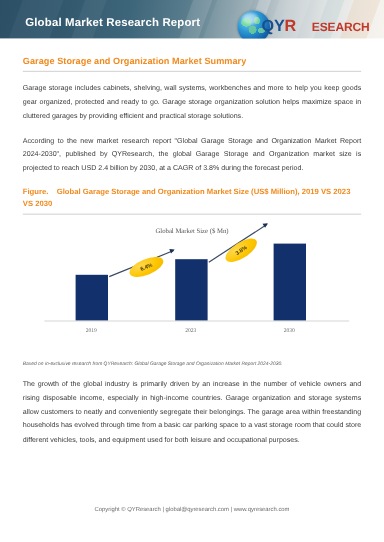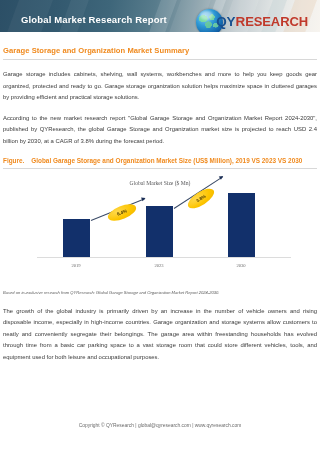--- a/index.html
+++ b/index.html
@@ -107,25 +107,25 @@
     font-size: 11px;
     font-weight: bold;
     color: #18508f;
     letter-spacing: -0.1px;
     line-height: 1;
     white-space: nowrap;
     z-index: 7;
   }
   .logo-text .big { font-size: 13.5px; }
   .logo-text .red { color: #c0392b; }
-  .logo-text .small { font-size: 13px; }
+  .logo-text .small { font-size: 10px; padding-left: 13px; }
 
   
   .page {
-    padding: 0 3px;
+    padding: 0 19px;
     box-sizing: border-box;
     width: 320px;
   }
 
   .section-title {
     color: #f08a1e;
     font-size: 7.6px;
     font-weight: bold;
     margin-top: 14px;
     letter-spacing: 0.05px;

